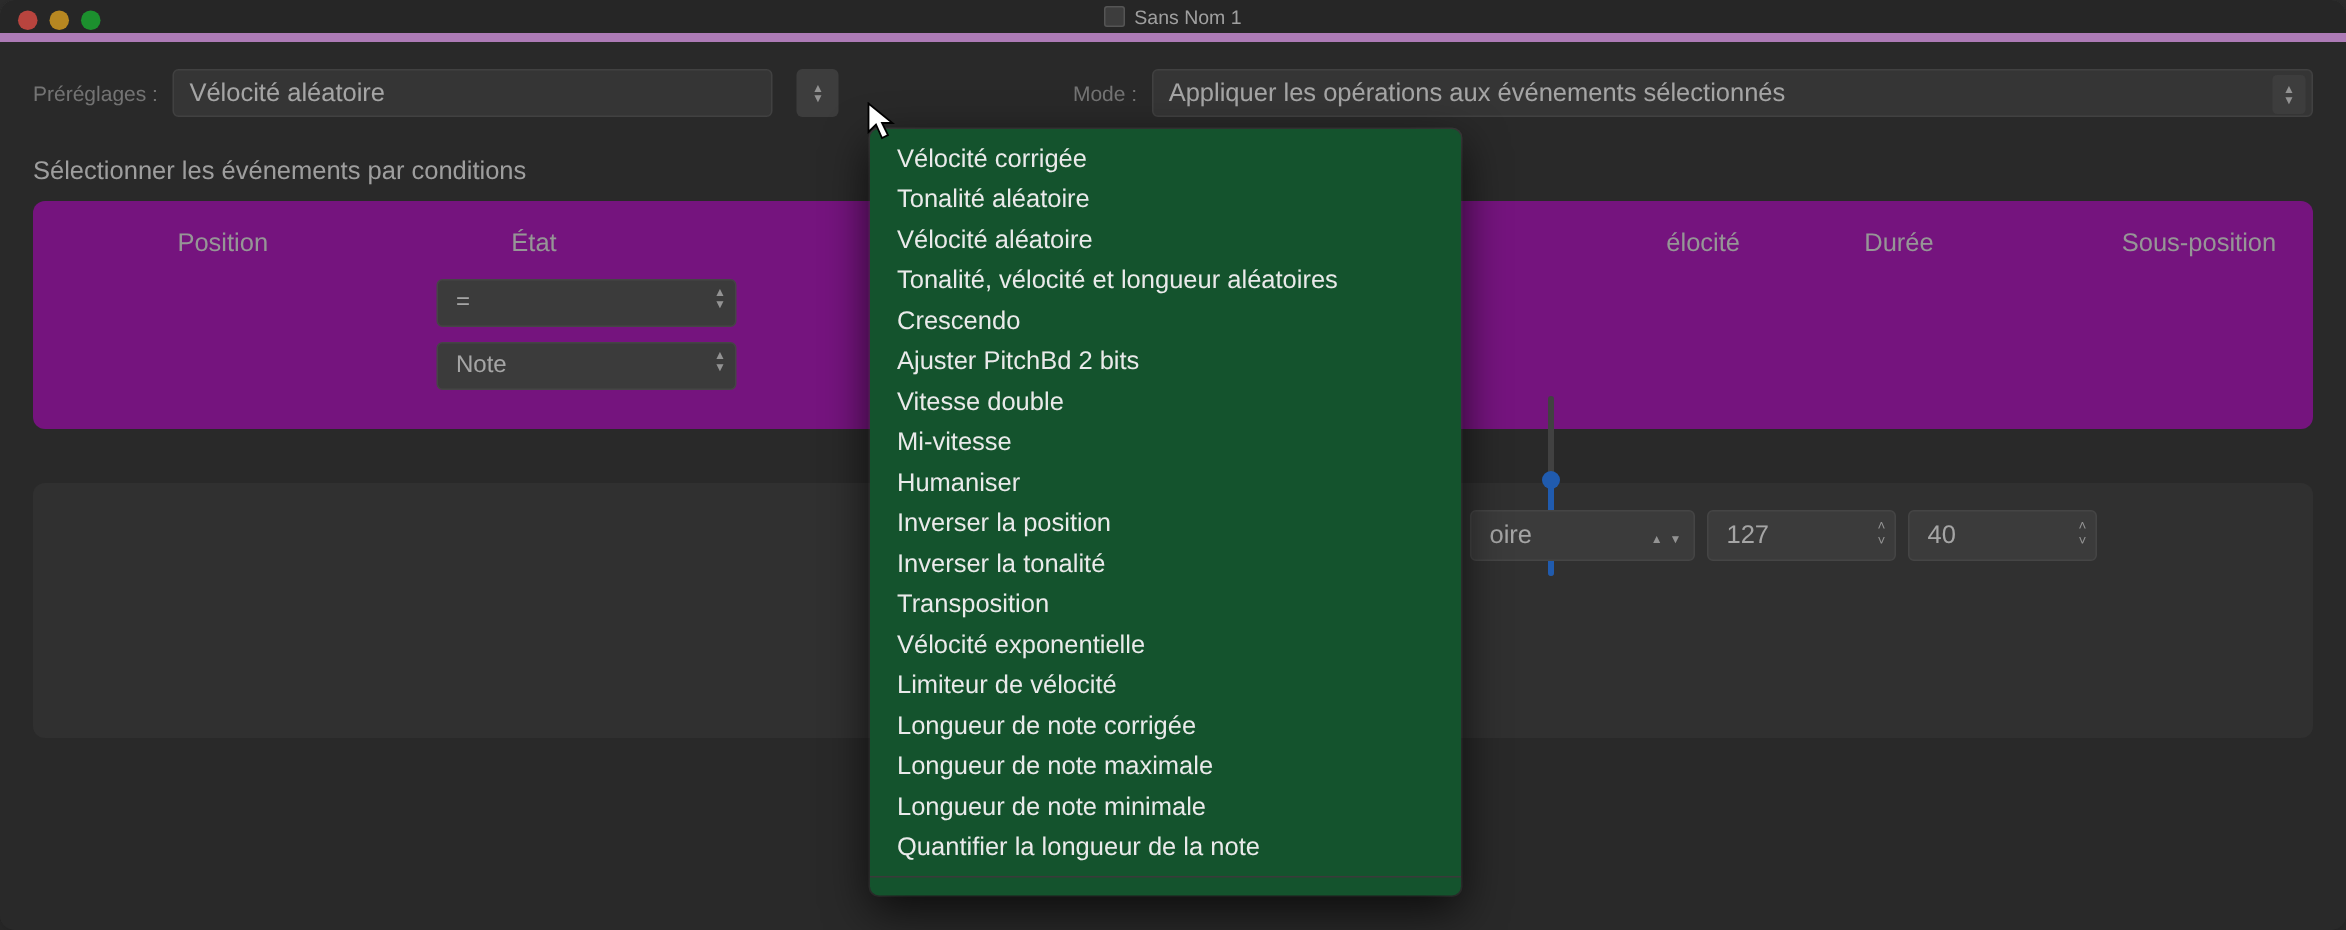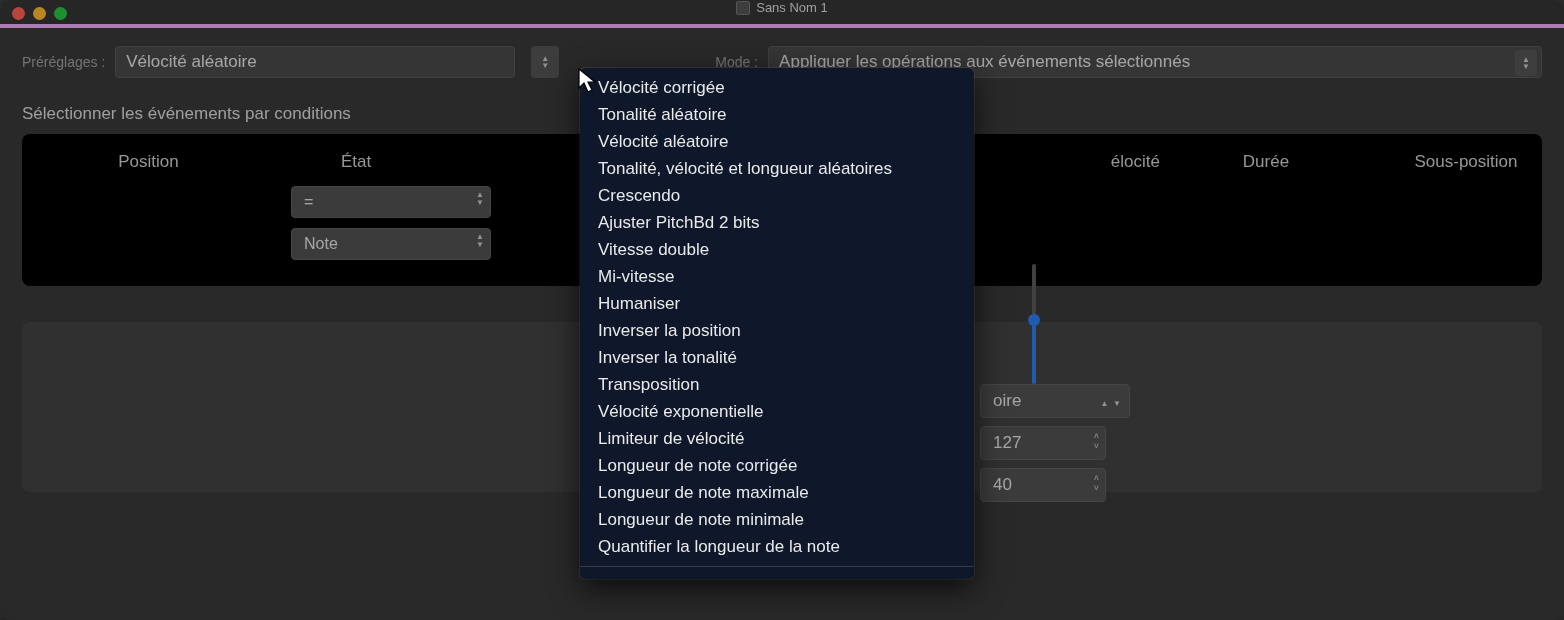--- a/index.html
+++ b/index.html
@@ -23,25 +23,25 @@
   .dim-overlay {
     position: absolute;
     inset: 0;
     background: rgba(0,0,0,0.28);
     pointer-events: none;
     z-index: 5;
   }
   .titlebar {
     height: 28px;
     display: flex;
-    align-items: flex-start;
+    align-items: center;
     justify-content: center;
     position: relative;
     background: #353535;
-    border-bottom: 4px solid #f0abfc;
+    border-bottom: 6px solid #f0abfc;
   }
   .traffic-lights {
     position: absolute;
     left: 12px; top: 7px;
     display: flex; gap: 8px;
   }
   .tl { width: 13px; height: 13px; border-radius: 50%; }
   .tl.red { background: #ff5f57; }
   .tl.yellow { background: #febc2e; }
   .tl.green { background: #28c840; }
@@ -87,21 +87,21 @@
     border-radius: 4px;
     display: flex; flex-direction: column; justify-content: center; align-items: center;
   }
   .chev { font-size: 8px; line-height: 7px; color: #ccc; }
   .section-title {
     color: #dcdcdc;
     font-size: 17px;
     margin-bottom: 10px;
   }
   .panel {
-    background: #000000;
+    background: #a21caf;
     border-radius: 8px;
     padding: 18px 24px 26px 24px;
     margin-bottom: 36px;
     position: relative;
   }
   .col-headers {
     display: grid;
     grid-template-columns: 205px 210px 510px 195px 200px 200px;
     color: #d0d0d0;
     font-size: 17px;
@@ -155,21 +155,21 @@
     position: absolute;
     left: 24px; top: 50px;
     width: 12px; height: 12px;
     background: #2d7ff2;
     border-radius: 50%;
   }
   .val-stack {
     position: absolute;
     left: 958px;
     top: 18px;
-    display: flex; flex-direction: column; gap: 8px; margin-top: 44px;
+    display: flex; flex-direction: row; gap: 8px;
   }
   .val-select {
     width: 150px;
     height: 34px;
     background: #525252;
     border-radius: 4px;
     display: flex; align-items: center;
     padding: 0 12px;
     color: #e5e5e5;
     font-size: 17px;
@@ -201,23 +201,23 @@
     position: relative;
   }
   .cursor-arrow {
     position: absolute;
     z-index: 20;
     pointer-events: none;
   }
   .popup {
     position: absolute;
     left: 580px;
-    top: 68px;
+    top: 86px;
     width: 394px;
-    background: #0f172a;
+    background: #14532d;
     border-radius: 6px;
     box-shadow: 0 10px 30px rgba(0,0,0,0.7), 0 0 0 1px rgba(120,120,120,0.25);
     z-index: 10;
     padding: 6px 0;
   }
   .popup-item {
     color: #eaeaea;
     font-size: 17px;
     padding: 3.5px 18px;
     white-space: nowrap;

